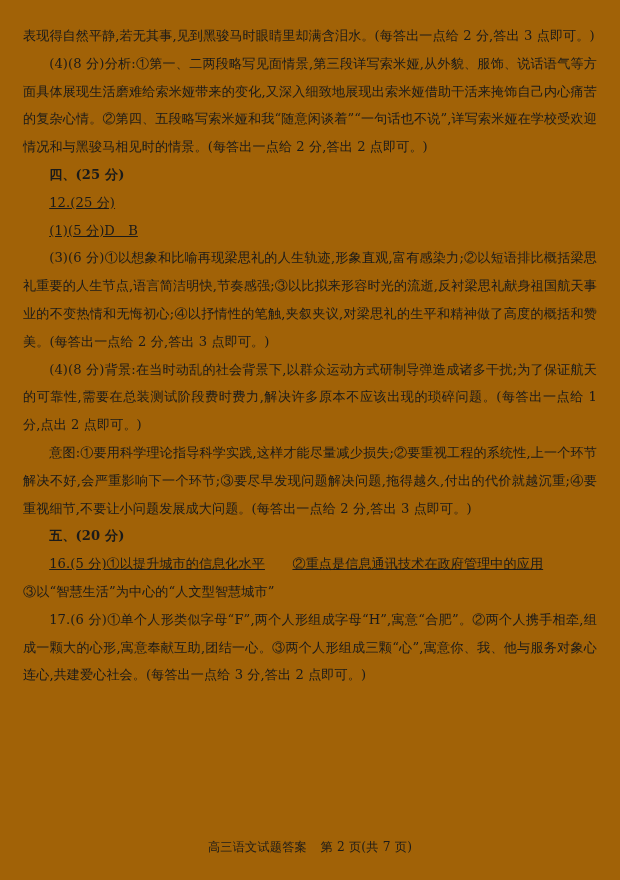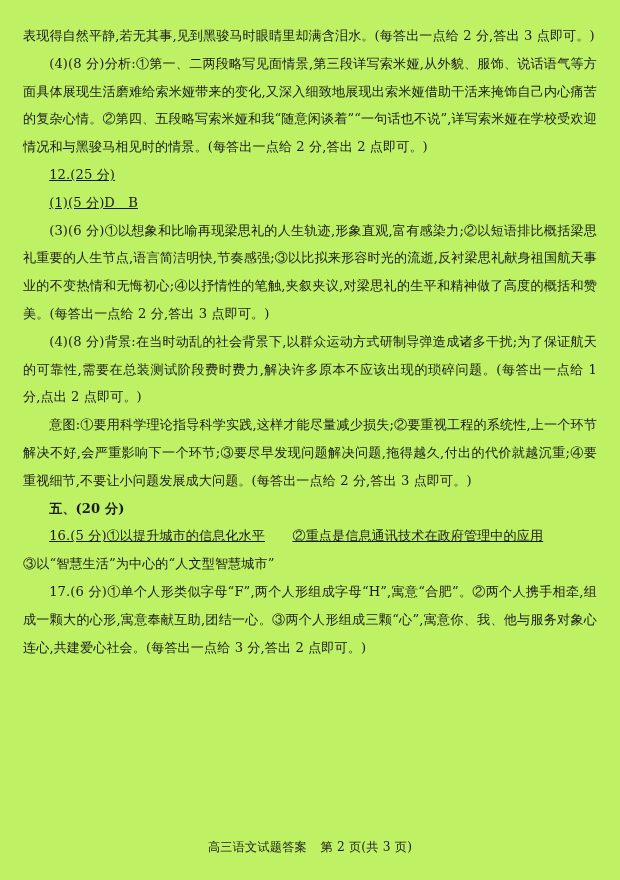--- a/index.html
+++ b/index.html
@@ -14,21 +14,21 @@
     color: #1a1a1a;
     overflow: hidden;
   }
 
   #page {
     position: relative;
     width: 620px;
     height: 880px;
     box-sizing: border-box;
     padding: 22px 23px 0 23px;
-    background: #bef264;
+    background: #a16207;
   }
 
   .doc-body {
     font-size: 13.1px;
     line-height: 27.8px;
     text-align: justify;
     text-justify: inter-ideograph;
     letter-spacing: 0.1px;
   }
 
@@ -88,20 +88,21 @@
 
 <div id="page">
 
   <div class="doc-body">
 
     <p class="para">表现得自然平静,若无其事,见到黑骏马时眼睛里却满含泪水。(每答出一点给 2 分,答出 3 点即可。)</p>
 
     <p class="para indent2">(4)(8 分)分析:①第一、二两段略写见面情景,第三段详写索米娅,从外貌、服饰、说话语气等方面具体展现生活磨难给索米娅带来的变化,又深入细致地展现出索米娅借助干活来掩饰自己内心痛苦的复杂心情。②第四、五段略写索米娅和我“随意闲谈着”“一句话也不说”,详写索米娅在学校受欢迎情况和与黑骏马相见时的情景。(每答出一点给 2 分,答出 2 点即可。)</p>
 
 
+    <p class="section-head">四、(25 分)</p>
 
     <p class="short">12.(25 分)</p>
 
     <p class="short">(1)(5 分)D　B</p>
 
 
 
     <p class="para indent2">(3)(6 分)①以想象和比喻再现梁思礼的人生轨迹,形象直观,富有感染力;②以短语排比概括梁思礼重要的人生节点,语言简洁明快,节奏感强;③以比拟来形容时光的流逝,反衬梁思礼献身祖国航天事业的不变热情和无悔初心;④以抒情性的笔触,夹叙夹议,对梁思礼的生平和精神做了高度的概括和赞美。(每答出一点给 2 分,答出 3 点即可。)</p>
 
     <p class="para indent2">(4)(8 分)背景:在当时动乱的社会背景下,以群众运动方式研制导弹造成诸多干扰;为了保证航天的可靠性,需要在总装测试阶段费时费力,解决许多原本不应该出现的琐碎问题。(每答出一点给 1 分,点出 2 点即可。)</p>
@@ -115,16 +116,16 @@
       <span>16.(5 分)①以提升城市的信息化水平</span><span class="gap-wide"></span><span>②重点是信息通讯技术在政府管理中的应用</span>
     </p>
 
     <p class="flush">③以“智慧生活”为中心的“人文型智慧城市”</p>
 
     <p class="para indent2">17.(6 分)①单个人形类似字母“F”,两个人形组成字母“H”,寓意“合肥”。②两个人携手相牵,组成一颗大的心形,寓意奉献互助,团结一心。③两个人形组成三颗“心”,寓意你、我、他与服务对象心连心,共建爱心社会。(每答出一点给 3 分,答出 2 点即可。)</p>
 
   </div>
 
   <div class="footer">
-    <span>高三语文试题答案</span><span class="sep"></span><span>第 2 页(共 3 页)</span>
+    <span>高三语文试题答案</span><span class="sep"></span><span>第 2 页(共 7 页)</span>
   </div>
 
 </div>
 
 </body></html>

